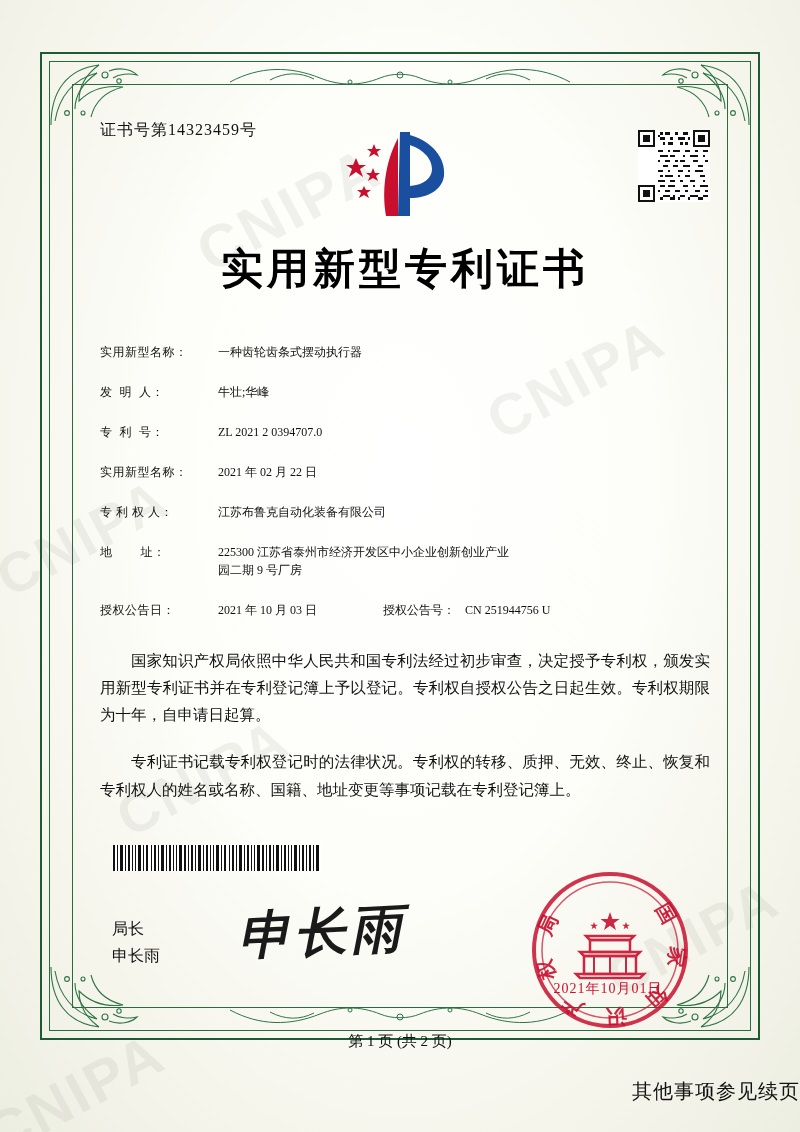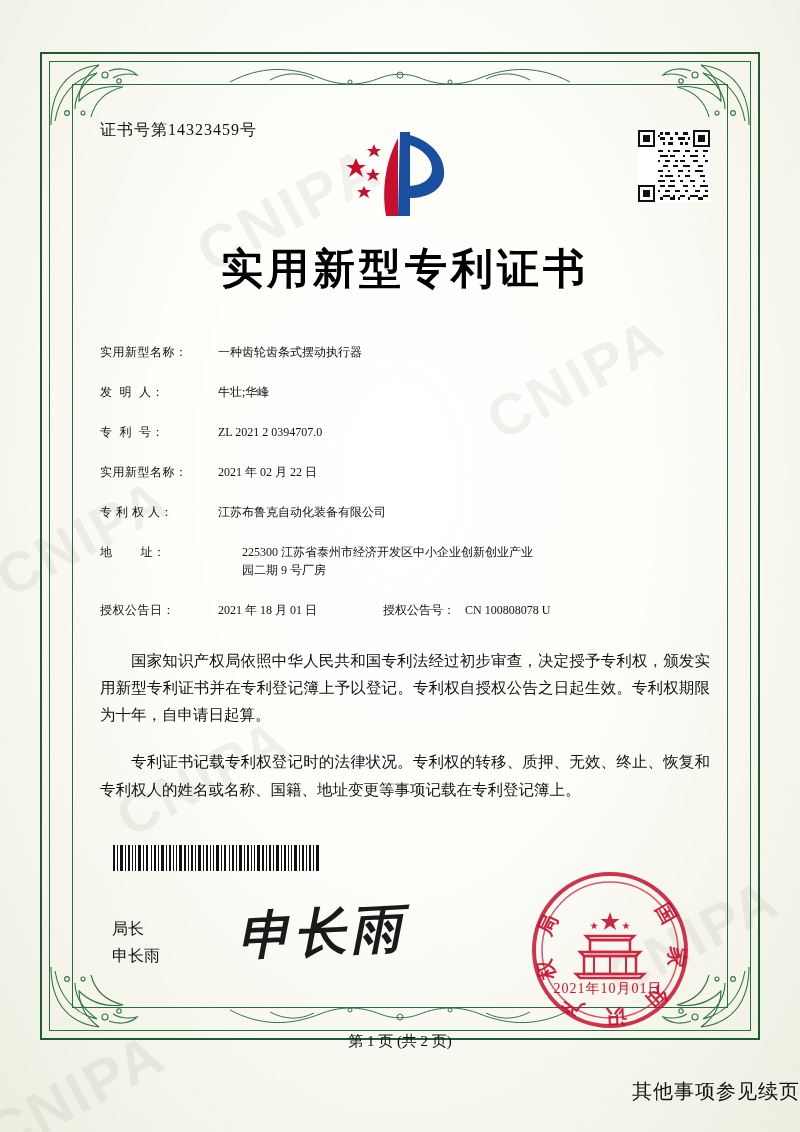--- a/index.html
+++ b/index.html
@@ -131,21 +131,20 @@
     width: 118px;
     flex: 0 0 118px;
     white-space: pre;
     letter-spacing: 0.5px;
   }
   .f-value {
     flex: 1;
   }
   .f-value .sub {
     display: block;
-    margin-left: 24px;
   }
 
   .field.inline-pair .f-value { display: flex; }
   .pair-right-label {
     margin-left: 66px;
     white-space: pre;
   }
   .pair-right-value { margin-left: 10px; }
 
   .para {
@@ -455,23 +454,23 @@
         <div class="f-label">地        址：</div>
         <div class="f-value">
           <span class="sub">225300 江苏省泰州市经济开发区中小企业创新创业产业</span>
           <span class="sub">园二期 9 号厂房</span>
         </div>
       </div>
 
       <div class="field inline-pair">
         <div class="f-label">授权公告日：</div>
         <div class="f-value">
-          <span>2021 年 18 月 01 日</span>
+          <span>2021 年 10 月 03 日</span>
           <span class="pair-right-label">授权公告号：</span>
-          <span class="pair-right-value">CN 100808078 U</span>
+          <span class="pair-right-value">CN 251944756 U</span>
         </div>
       </div>
 
     </div>
 
     <p class="para">国家知识产权局依照中华人民共和国专利法经过初步审查，决定授予专利权，颁发实用新型专利证书并在专利登记簿上予以登记。专利权自授权公告之日起生效。专利权期限为十年，自申请日起算。</p>
     <p class="para">专利证书记载专利权登记时的法律状况。专利权的转移、质押、无效、终止、恢复和专利权人的姓名或名称、国籍、地址变更等事项记载在专利登记簿上。</p>
   </div>
 
   <div id="barcode">

